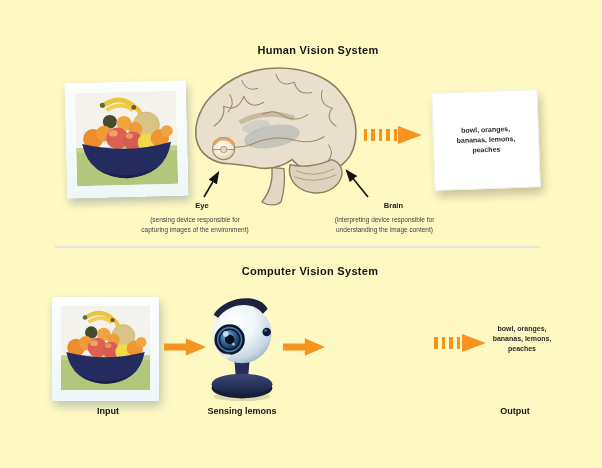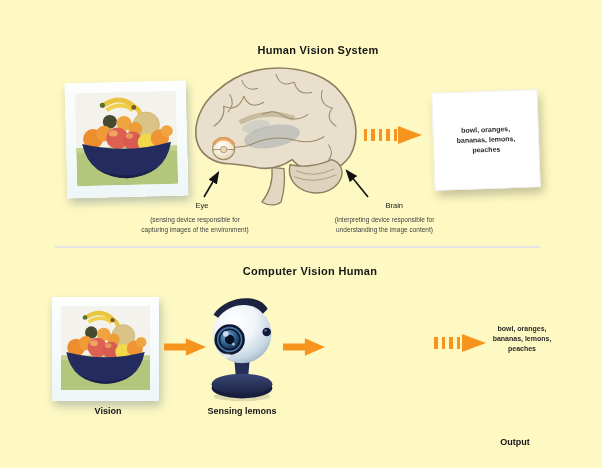--- a/index.html
+++ b/index.html
@@ -13,21 +13,21 @@
     background:linear-gradient(180deg,#fdfefe,#eef6f8);
     box-shadow:2px 5px 9px rgba(90,115,130,.40);
   }
   .photo-frame svg{display:block;}
   .out-box{
     background:#ffffff;border:1px solid #f0f0f0;
     box-shadow:3px 6px 10px rgba(0,0,0,.22);
     display:flex;align-items:center;justify-content:center;text-align:center;
   }
   .out-text{font-size:7px;font-weight:bold;line-height:10px;color:#2b2b2b;text-align:center;}
-  .small-label{font-size:7.5px;font-weight:normal;text-align:center;color:#1b1b1b;}
+  .small-label{font-size:7.5px;font-weight:bold;text-align:center;color:#1b1b1b;}
   .caption{font-size:6.5px;line-height:10px;color:#3f3f3f;text-align:center;white-space:nowrap;}
   .flow-label{font-size:9px;font-weight:bold;text-align:center;color:#161616;}
   .divider{background:#e4e4e4;}
   .block-arrow{
     background:#F7941D;
     clip-path:polygon(0 32%,52% 32%,52% 6%,100% 50%,52% 94%,52% 68%,0 68%);
   }
   .dash-arrow{display:flex;align-items:center;}
   .dash-bars{height:12px;background:repeating-linear-gradient(90deg,#F7941D 0 3.5px,transparent 3.5px 7.5px);}
   .dash-head{width:0;height:0;border-top:9px solid transparent;border-bottom:9px solid transparent;border-left:24px solid #F7941D;}
@@ -178,21 +178,21 @@
         <div>bananas, lemons,</div>
         <div>peaches</div>
       </div>
     </div>
   </div>
 
   <div class="abs divider" style="left:55px;top:246px;width:485px;height:2px;"></div>
 
   <div class="abs" style="left:0;top:248px;width:602px;height:220px;">
 
-    <div class="abs title" style="left:18px;right:0;top:17px;">Computer Vision Human</div>
+    <div class="abs title" style="left:18px;right:0;top:17px;">Computer Vision System</div>
 
     <div class="abs photo-frame" style="left:52px;top:49px;width:107px;height:104px;">
       <svg width="107" height="104" viewBox="0 0 107 104" preserveAspectRatio="none">
         <use href="#fruit-scene" x="9" y="9" width="89" height="84"></use>
       </svg>
     </div>
 
     <div class="abs block-arrow" style="left:164px;top:89px;width:42px;height:20px;"></div>
 
     <svg class="abs" style="left:204px;top:47px;" width="76" height="108" viewBox="0 0 80 112">
@@ -205,18 +205,18 @@
       <div class="dash-bars" style="width:28px;"></div>
       <div class="dash-head"></div>
     </div>
 
     <div class="abs out-text" style="left:467px;top:76px;width:110px;">
       <div>bowl, oranges,</div>
       <div>bananas, lemons,</div>
       <div>peaches</div>
     </div>
 
-    <div class="abs flow-label" style="left:58px;top:158px;width:100px;">Vision</div>
+    <div class="abs flow-label" style="left:58px;top:158px;width:100px;">Input</div>
     <div class="abs flow-label" style="left:182px;top:158px;width:120px;">Sensing lemons</div>
-    <div class="abs flow-label" style="left:465px;top:158px;width:100px;margin-top:31px;">Output</div>
+    <div class="abs flow-label" style="left:465px;top:158px;width:100px;">Output</div>
   </div>
 
 </div>
 
 </body></html>

